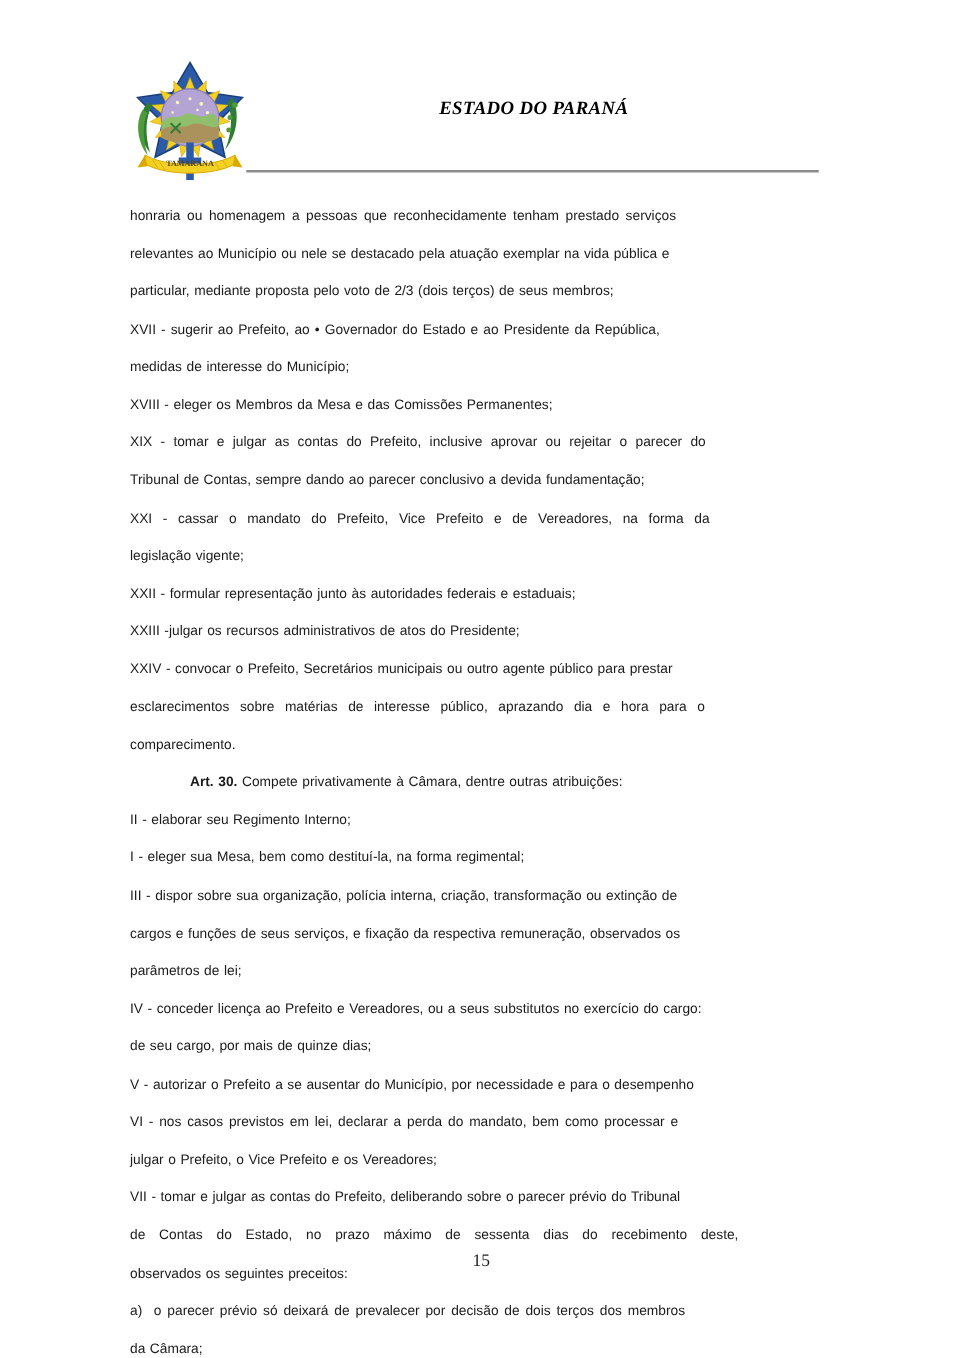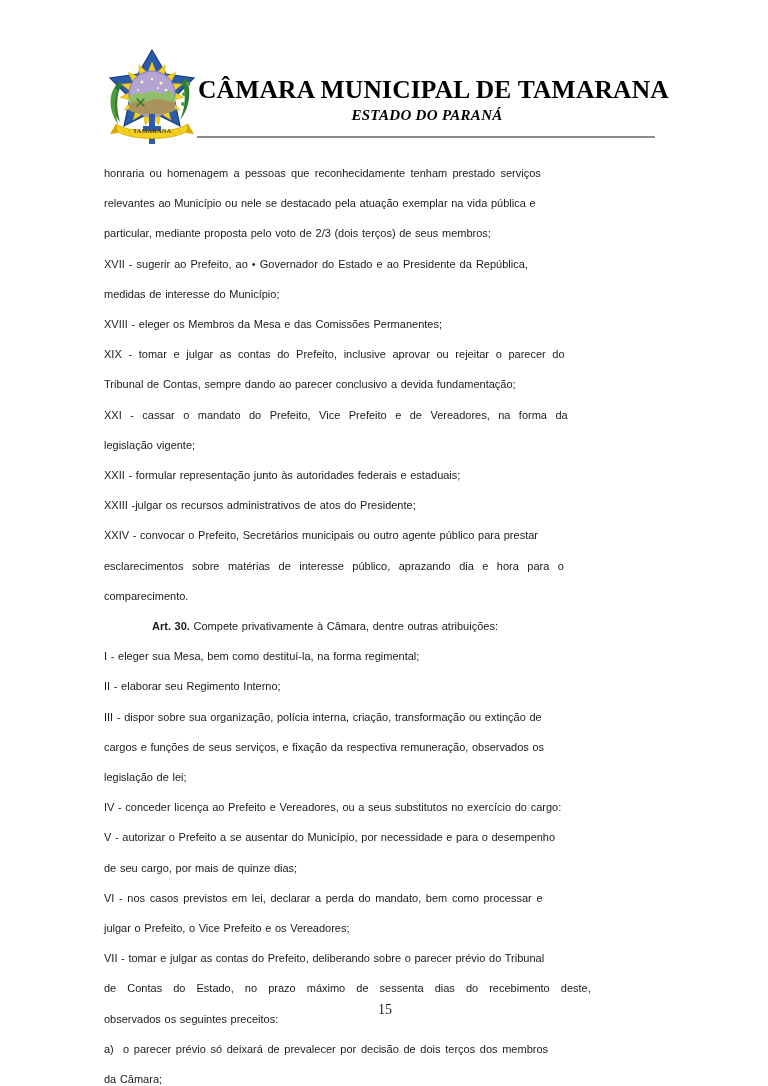--- a/index.html
+++ b/index.html
@@ -186,21 +186,20 @@
         <g stroke="#d9a900" stroke-width="0.7" opacity="0.9">
           <line x1="18" y1="80" x2="22" y2="86"></line>
           <line x1="24" y1="82" x2="28" y2="88"></line>
           <line x1="68" y1="82" x2="72" y2="88"></line>
           <line x1="74" y1="80" x2="78" y2="86"></line>
         </g>
       </svg>
     </div>
 
     <div class="header-text">
-      <div class="header-title">CÂMARA MUNICIPAL DE TAMARANA</div>
       <div class="header-subtitle">ESTADO DO PARANÁ</div>
     </div>
 
     <div class="header-rule"></div>
   </div>
 
   <div class="doc-body">
     <div class="line j1">honraria ou homenagem a pessoas que reconhecidamente tenham prestado serviços</div>
     <div class="line j5">relevantes ao Município ou nele se destacado pela atuação exemplar na vida pública e</div>
     <div class="line j5">particular, mediante proposta pelo voto de 2/3 (dois terços) de seus membros;</div>
@@ -212,28 +211,28 @@
     <div class="line j4">XXI - cassar o mandato do Prefeito, Vice Prefeito e de Vereadores, na forma da</div>
     <div class="line j5">legislação vigente;</div>
     <div class="line j5">XXII - formular representação junto às autoridades federais e estaduais;</div>
     <div class="line j5">XXIII -julgar os recursos administrativos de atos do Presidente;</div>
     <div class="line j5">XXIV - convocar o Prefeito, Secretários municipais ou outro agente público para prestar</div>
     <div class="line j4">esclarecimentos sobre matérias de interesse público, aprazando dia e hora para o</div>
     <div class="line j5">comparecimento.</div>
 
     <div class="line j5"><b>Art. 30.</b><span> Compete privativamente à Câmara, dentre outras atribuições:</span></div>
 
+    <div class="line j5">II - elaborar seu Regimento Interno;</div>
     <div class="line j5">I - eleger sua Mesa, bem como destituí-la, na forma regimental;</div>
-    <div class="line j5">II - elaborar seu Regimento Interno;</div>
     <div class="line j5">III - dispor sobre sua organização, polícia interna, criação, transformação ou extinção de</div>
     <div class="line j5">cargos e funções de seus serviços, e fixação da respectiva remuneração, observados os</div>
-    <div class="line j5">legislação de lei;</div>
+    <div class="line j5">parâmetros de lei;</div>
     <div class="line j5">IV - conceder licença ao Prefeito e Vereadores, ou a seus substitutos no exercício do cargo:</div>
+    <div class="line j5">de seu cargo, por mais de quinze dias;</div>
     <div class="line j5">V - autorizar o Prefeito a se ausentar do Município, por necessidade e para o desempenho</div>
-    <div class="line j5">de seu cargo, por mais de quinze dias;</div>
     <div class="line j6">VI - nos casos previstos em lei, declarar a perda do mandato, bem como processar e</div>
     <div class="line j5">julgar o Prefeito, o Vice Prefeito e os Vereadores;</div>
     <div class="line j5">VII - tomar e julgar as contas do Prefeito, deliberando sobre o parecer prévio do Tribunal</div>
     <div class="line j7">de Contas do Estado, no prazo máximo de sessenta dias do recebimento deste,</div>
     <div class="line j5">observados os seguintes preceitos:</div>
     <div class="line j6">a)  o parecer prévio só deixará de prevalecer por decisão de dois terços dos membros</div>
     <div class="line j5">da Câmara;</div>
   </div>
 
   <div class="doc-footer">

